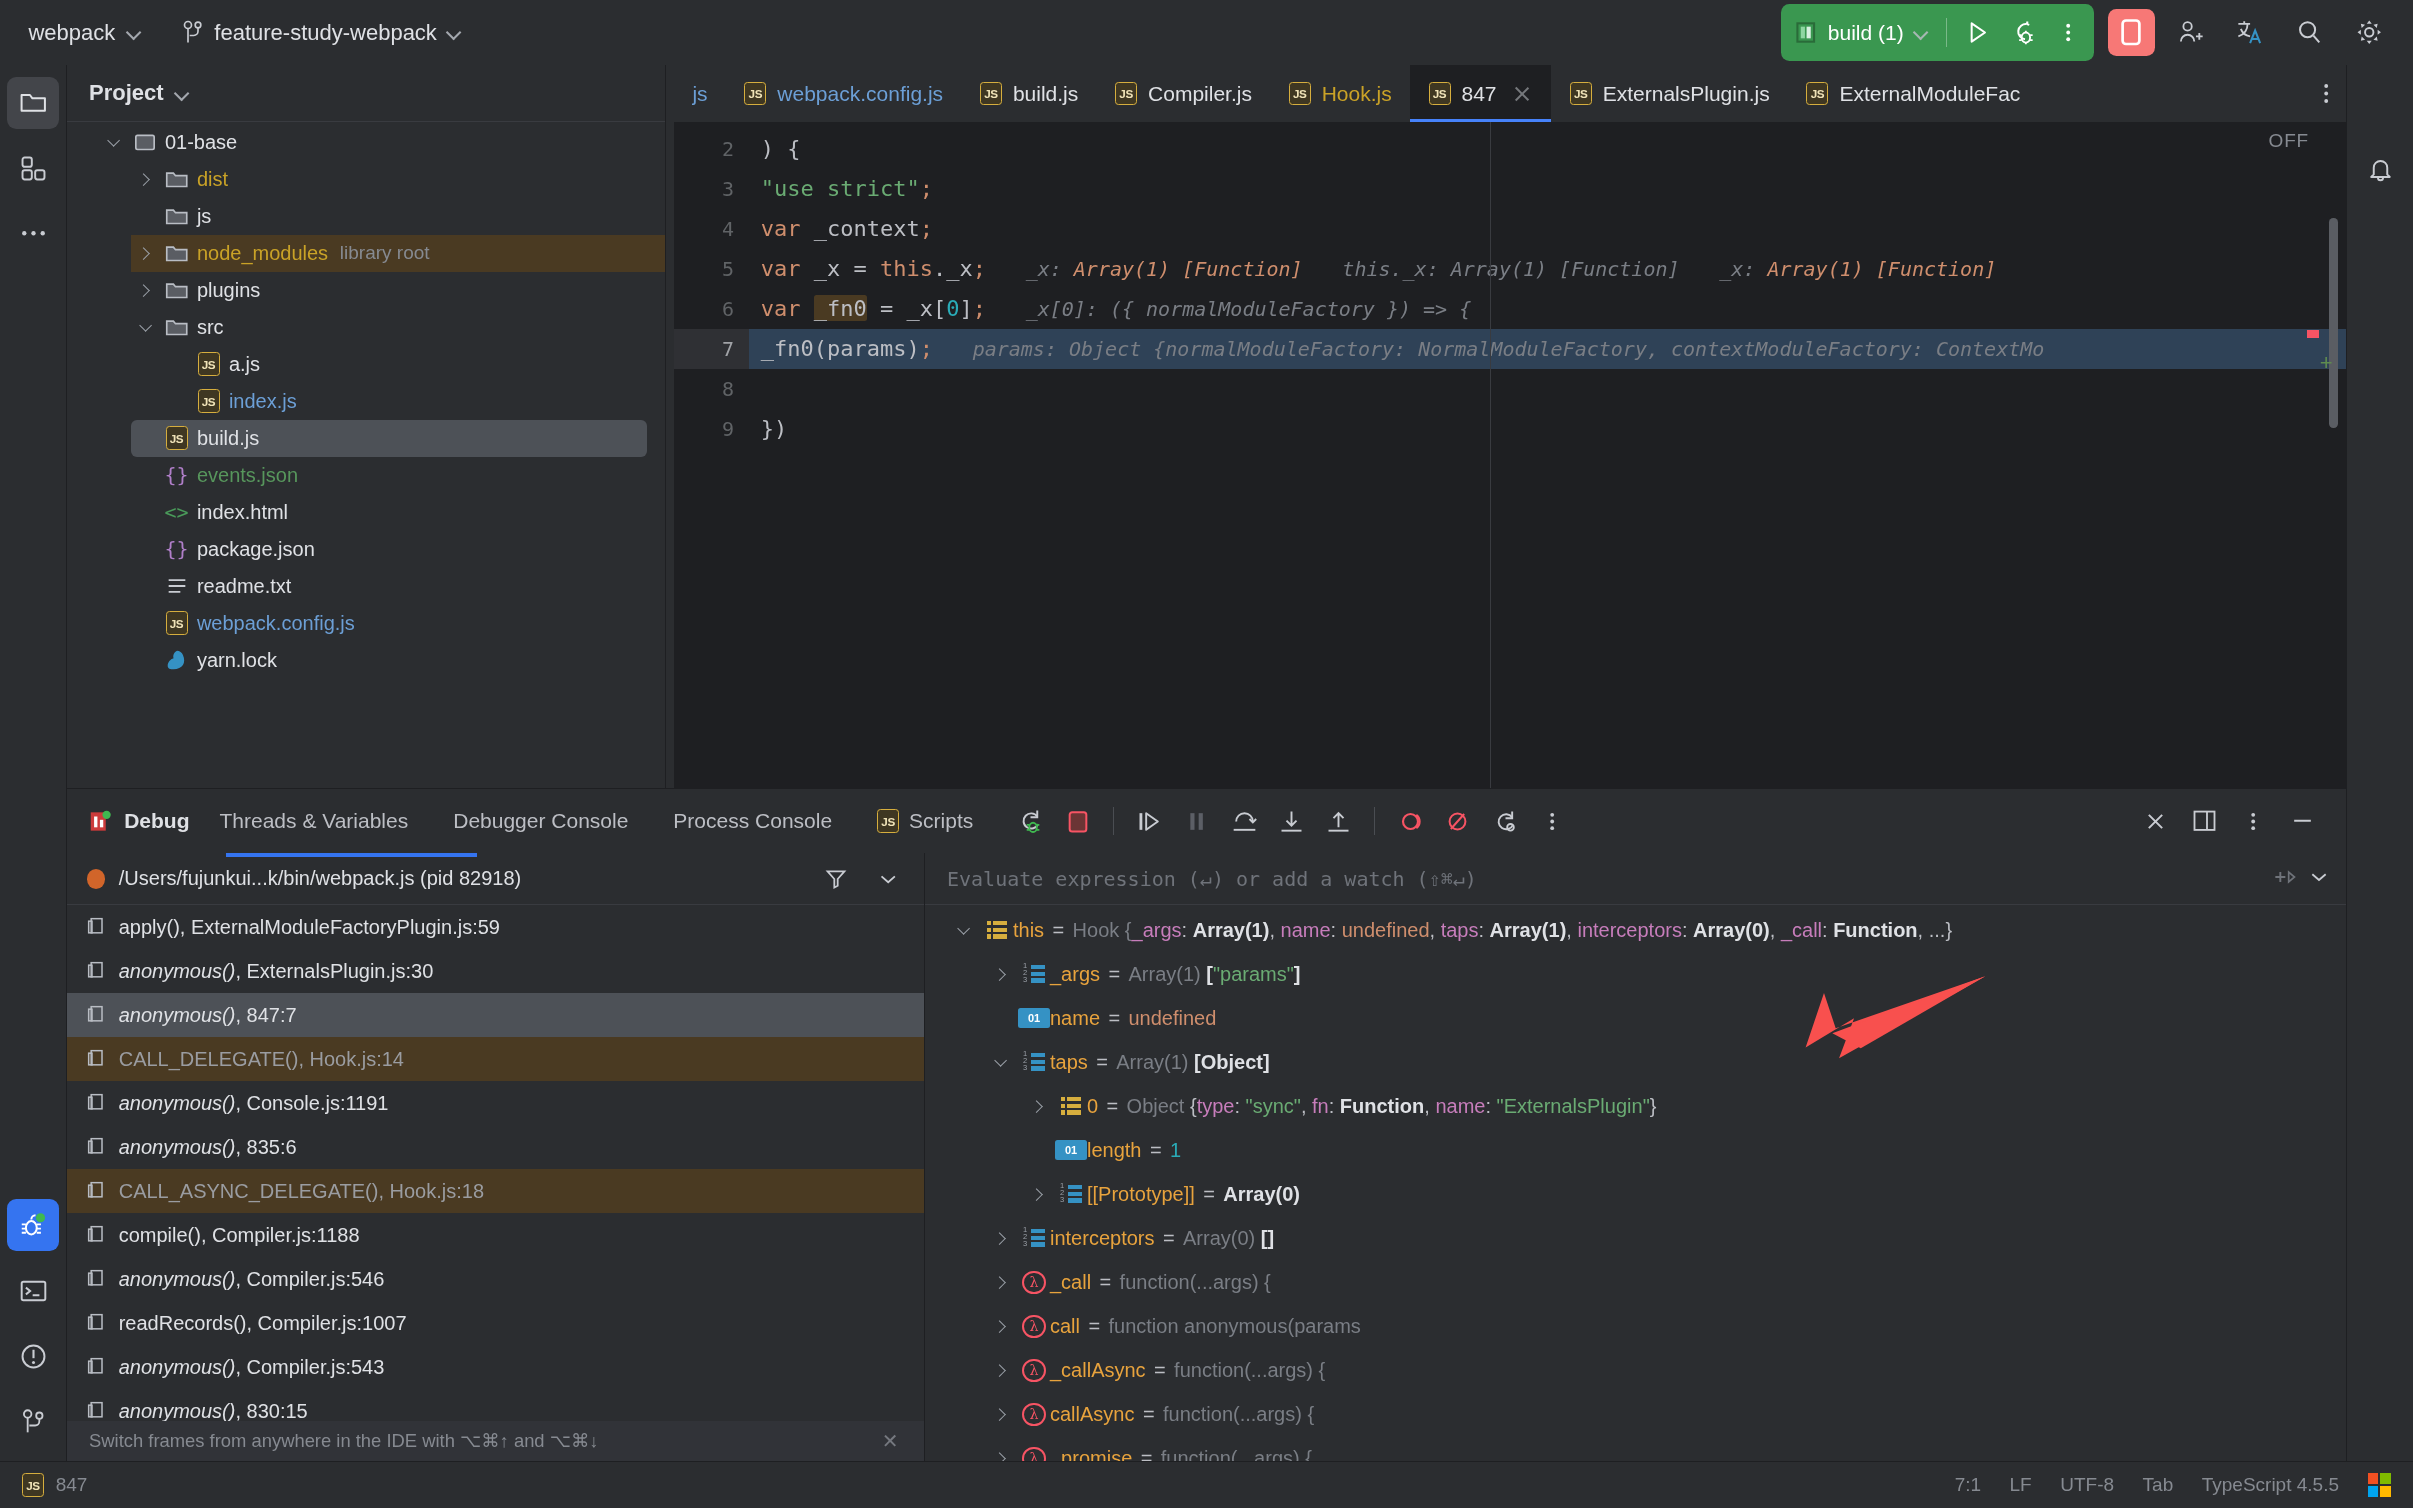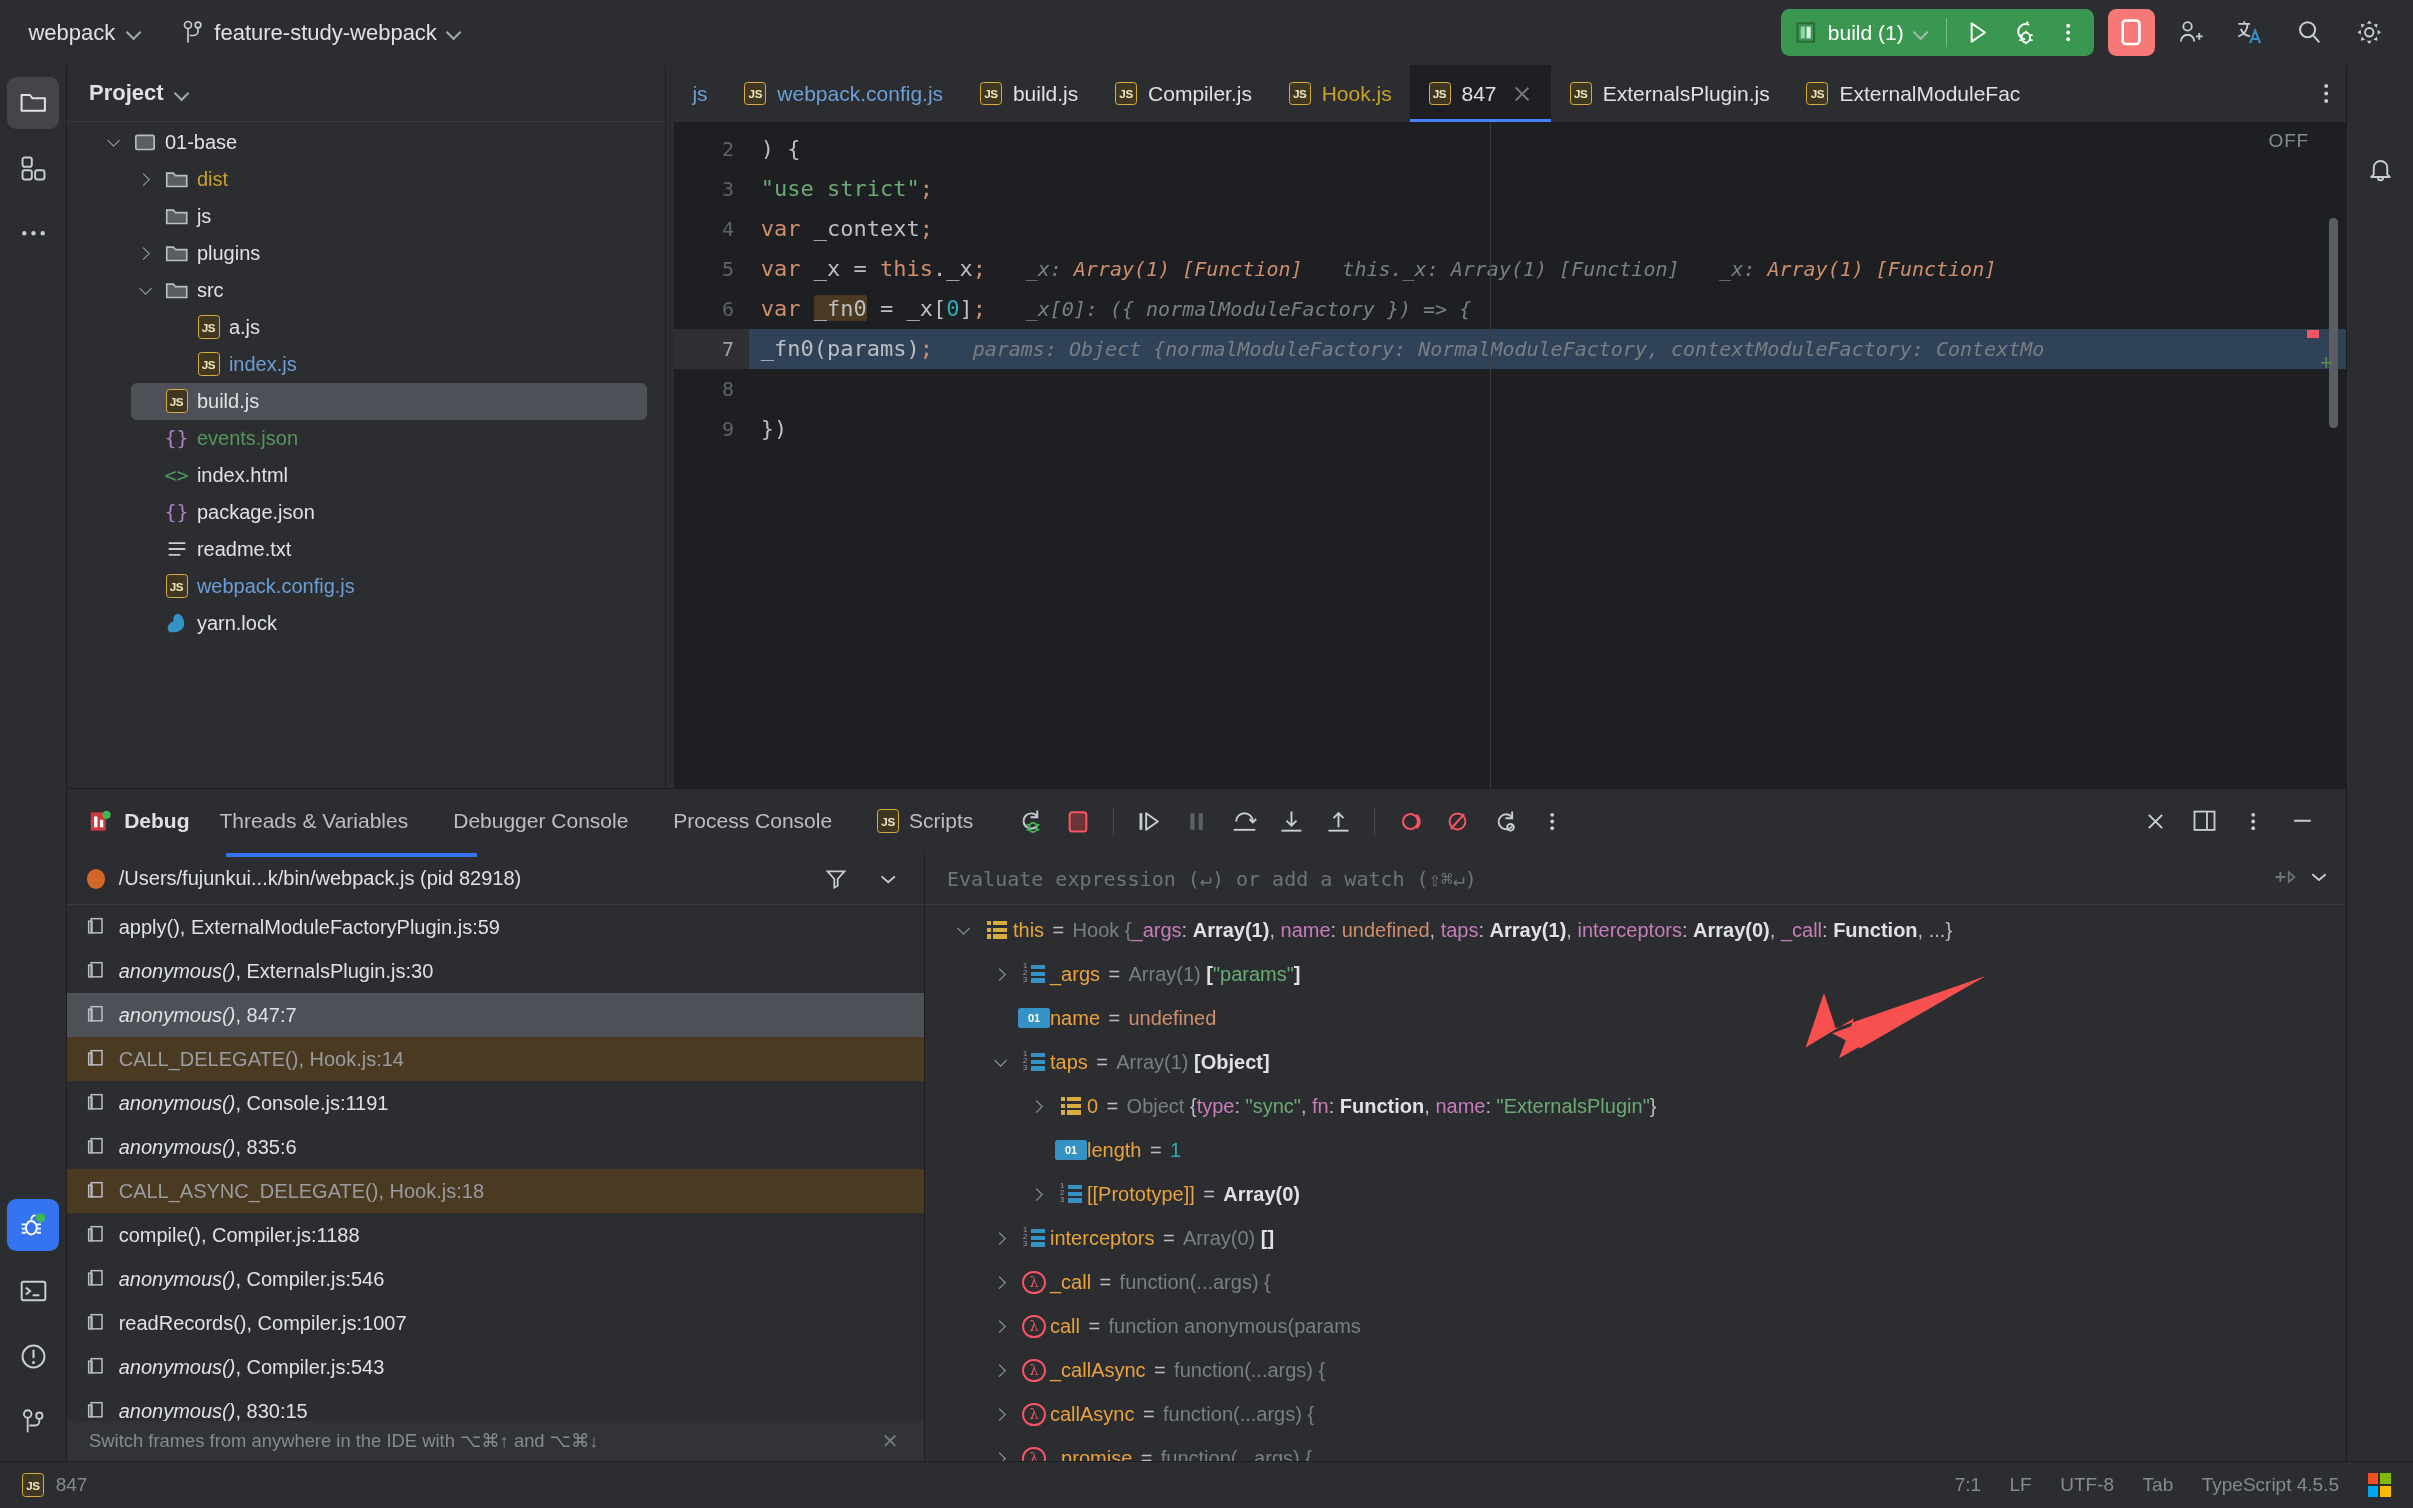--- a/index.html
+++ b/index.html
@@ -22,21 +22,21 @@
   .chev { width: 13.4px; height: 13.4px; position: relative; opacity: .85; }
   .chev::after {
     content: ""; position: absolute; left: 0.8px; top: 1.7px;
     width: 9.2px; height: 9.2px; border-right: 2px solid #b9bdc4; border-bottom: 2px solid #b9bdc4;
     transform: rotate(45deg);
   }
   .branch-chip { display: flex; align-items: center; gap: 10px; padding: 5px 10px; border-radius: 5.9px; margin-left: 22px; }
 
   .topbar-right { margin-left: auto; display: flex; align-items: center; gap: 0; }
   .run-widget {
-    display: flex; align-items: center; background: #3a9750; border-radius: 8.4px; height: 47px;
+    display: flex; align-items: center; background: #3a9750; border-radius: 8.4px; height: 57px;
     padding: 0 5px 0 11.7px; gap: 3.4px;
   }
   .run-cfg { display: flex; align-items: center; gap: 10px; padding: 0 8.4px 0 1.7px; height: 39px; border-radius: 5.9px; }
   .run-cfg-label { font-size: 21px; color: #fff; white-space: nowrap; }
   .vsep { width: 0.8px; height: 28.5px; background: rgba(255,255,255,.33); margin: 0 6.7px; }
   .ic-btn { width: 42px; height: 39px; display: flex; align-items: center; justify-content: center; border-radius: 5.9px; }
   .stop-btn {
     width: 47px; height: 47px; background: #f77876; border-radius: 8.4px;
     display: flex; align-items: center; justify-content: center; margin-left: 13.4px;
   }
@@ -372,20 +372,32 @@
               </div>
               <div class="trow" style="margin-left: 64px;">
                 <span class="twist"></span>
                 <span class="tic">
                   <svg width="23.5" height="20" viewBox="0 0 28 24">
                     <path d="M2 21 V5 h8 l2.5 3 H26 v13 z" fill="#5a5d63" stroke="#b9bdc4" stroke-width="2"></path>
                   </svg>
                 </span>
                 <span class="tlabel c-white">js</span>
               </div>
+              <div class="trow sel-lib" style="margin-left: 64px;">
+                <span class="twist">
+                  <i></i>
+                </span>
+                <span class="tic">
+                  <svg width="23.5" height="20" viewBox="0 0 28 24">
+                    <path d="M2 21 V5 h8 l2.5 3 H26 v13 z" fill="#5a5d63" stroke="#b9bdc4" stroke-width="2"></path>
+                  </svg>
+                </span>
+                <span class="tlabel c-yellow">node_modules</span>
+                <span class="tsuffix">library root</span>
+              </div>
               <div class="trow" style="margin-left: 64px;">
                 <span class="twist">
                   <i></i>
                 </span>
                 <span class="tic">
                   <svg width="23.5" height="20" viewBox="0 0 28 24">
                     <path d="M2 21 V5 h8 l2.5 3 H26 v13 z" fill="#5a5d63" stroke="#b9bdc4" stroke-width="2"></path>
                   </svg>
                 </span>
                 <span class="tlabel c-white">plugins</span>

